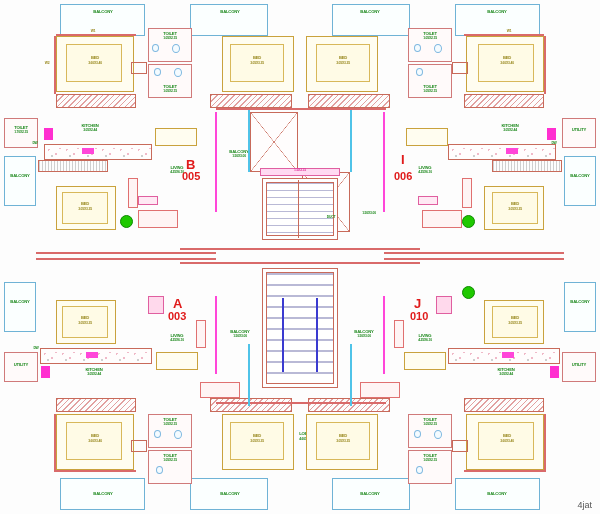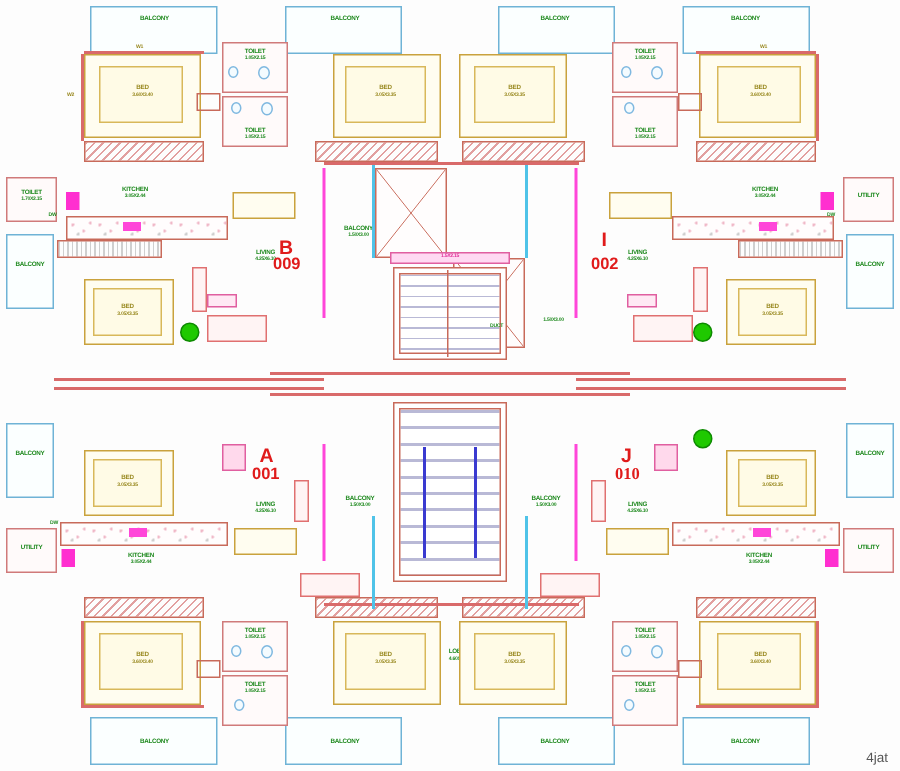--- a/index.html
+++ b/index.html
@@ -122,21 +122,21 @@
   <div class="abs hatch2" style="left:38px;top:160px;width:70px;height:12px;"></div>
 
   <div class="abs balcony" style="left:4px;top:156px;width:32px;height:50px;"></div>
   <div class="lbl lbl-green" style="left:5px;top:174px;width:30px;">BALCONY</div>
 
   <div class="abs table" style="left:155px;top:128px;width:42px;height:18px;"></div>
   <div class="lbl lbl-green" style="left:156px;top:166px;width:42px;">LIVING</div>
   <div class="lbl lbl-green lbl-tiny" style="left:154px;top:171px;width:46px;">4.25X6.10</div>
 
   <div class="unit-letter" style="position:absolute;left:186px;top:157px;">B</div>
-  <div class="unit-num" style="position:absolute;left:182px;top:170px;">009</div>
+  <div class="unit-num" style="position:absolute;left:182px;top:170px;">005</div>
 
   <div class="abs magline" style="left:215px;top:112px;width:2px;height:100px;"></div>
   <div class="lbl lbl-green" style="left:219px;top:150px;width:40px;">BALCONY</div>
   <div class="lbl lbl-green lbl-tiny" style="left:219px;top:155px;width:40px;">1.50X3.00</div>
 
   <div class="abs bedbox" style="left:56px;top:186px;width:60px;height:44px;"></div>
   <div class="abs innerbed" style="left:62px;top:192px;width:46px;height:32px;"></div>
   <div class="lbl lbl-olive" style="left:66px;top:202px;width:38px;">BED</div>
   <div class="lbl lbl-olive lbl-tiny" style="left:62px;top:208px;width:46px;">3.05X3.35</div>
 
@@ -188,21 +188,21 @@
   <div class="abs hatch2" style="left:492px;top:160px;width:70px;height:12px;"></div>
 
   <div class="abs balcony" style="left:564px;top:156px;width:32px;height:50px;"></div>
   <div class="lbl lbl-green" style="left:565px;top:174px;width:30px;">BALCONY</div>
 
   <div class="abs table" style="left:406px;top:128px;width:42px;height:18px;"></div>
   <div class="lbl lbl-green" style="left:404px;top:166px;width:42px;">LIVING</div>
   <div class="lbl lbl-green lbl-tiny" style="left:402px;top:171px;width:46px;">4.25X6.10</div>
 
   <div class="unit-letter" style="position:absolute;left:401px;top:152px;">I</div>
-  <div class="unit-num" style="position:absolute;left:394px;top:170px;">002</div>
+  <div class="unit-num" style="position:absolute;left:394px;top:170px;">006</div>
 
   <div class="abs magline" style="left:383px;top:112px;width:2px;height:100px;"></div>
 
   <div class="abs bedbox" style="left:484px;top:186px;width:60px;height:44px;"></div>
   <div class="abs innerbed" style="left:492px;top:192px;width:46px;height:32px;"></div>
   <div class="lbl lbl-olive" style="left:496px;top:202px;width:38px;">BED</div>
   <div class="lbl lbl-olive lbl-tiny" style="left:492px;top:208px;width:46px;">3.05X3.35</div>
 
   <div class="abs sofa" style="left:422px;top:210px;width:40px;height:18px;"></div>
   <div class="abs sofa" style="left:462px;top:178px;width:10px;height:30px;"></div>
@@ -247,21 +247,21 @@
   <div class="lbl lbl-green lbl-tiny" style="left:70px;top:373px;width:48px;">3.05X2.44</div>
   <div class="abs magenta" style="left:41px;top:366px;width:9px;height:12px;"></div>
   <div class="abs magline" style="left:86px;top:352px;width:12px;height:6px;"></div>
 
   <div class="abs" style="left:4px;top:352px;width:34px;height:30px;border:1px solid #d07a7a;background:#fffafa;"></div>
   <div class="lbl lbl-green" style="left:5px;top:363px;width:32px;">UTILITY</div>
   <div class="lbl lbl-green lbl-tiny" style="left:30px;top:347px;width:12px;">DW</div>
 
   <div class="abs pinkbox2" style="left:148px;top:296px;width:16px;height:18px;"></div>
   <div class="unit-letter" style="position:absolute;left:173px;top:296px;">A</div>
-  <div class="unit-num" style="position:absolute;left:168px;top:310px;">001</div>
+  <div class="unit-num" style="position:absolute;left:168px;top:310px;">003</div>
 
   <div class="lbl lbl-green" style="left:156px;top:334px;width:42px;">LIVING</div>
   <div class="lbl lbl-green lbl-tiny" style="left:154px;top:339px;width:46px;">4.25X6.10</div>
   <div class="abs table" style="left:156px;top:352px;width:42px;height:18px;"></div>
 
   <div class="abs magline" style="left:215px;top:296px;width:2px;height:78px;"></div>
   <div class="lbl lbl-green" style="left:220px;top:330px;width:40px;">BALCONY</div>
   <div class="lbl lbl-green lbl-tiny" style="left:220px;top:335px;width:40px;">1.50X3.00</div>
 
   <div class="abs sofa" style="left:196px;top:320px;width:10px;height:28px;"></div>
@@ -309,21 +309,21 @@
   <div class="lbl lbl-green" style="left:484px;top:368px;width:44px;">KITCHEN</div>
   <div class="lbl lbl-green lbl-tiny" style="left:482px;top:373px;width:48px;">3.05X2.44</div>
   <div class="abs magenta" style="left:550px;top:366px;width:9px;height:12px;"></div>
   <div class="abs magline" style="left:502px;top:352px;width:12px;height:6px;"></div>
 
   <div class="abs" style="left:562px;top:352px;width:34px;height:30px;border:1px solid #d07a7a;background:#fffafa;"></div>
   <div class="lbl lbl-green" style="left:563px;top:363px;width:32px;">UTILITY</div>
 
   <div class="abs pinkbox2" style="left:436px;top:296px;width:16px;height:18px;"></div>
   <div class="unit-letter" style="position:absolute;left:414px;top:296px;">J</div>
-  <div class="unit-num" style="position:absolute;left:410px;top:310px;font-family:Liberation Serif, serif;">010</div>
+  <div class="unit-num" style="position:absolute;left:410px;top:310px;">010</div>
 
   <div class="lbl lbl-green" style="left:404px;top:334px;width:42px;">LIVING</div>
   <div class="lbl lbl-green lbl-tiny" style="left:402px;top:339px;width:46px;">4.25X6.10</div>
   <div class="abs table" style="left:404px;top:352px;width:42px;height:18px;"></div>
 
   <div class="abs magline" style="left:383px;top:296px;width:2px;height:78px;"></div>
   <div class="lbl lbl-green" style="left:344px;top:330px;width:40px;">BALCONY</div>
   <div class="lbl lbl-green lbl-tiny" style="left:344px;top:335px;width:40px;">1.50X3.00</div>
 
   <div class="abs sofa" style="left:394px;top:320px;width:10px;height:28px;"></div>

